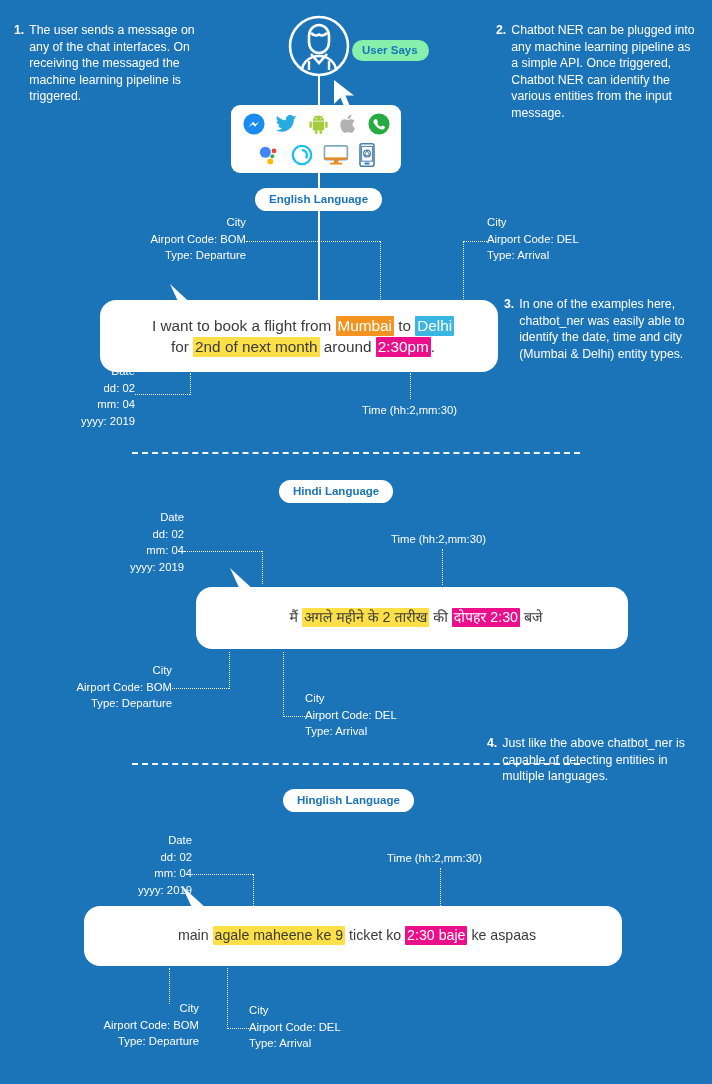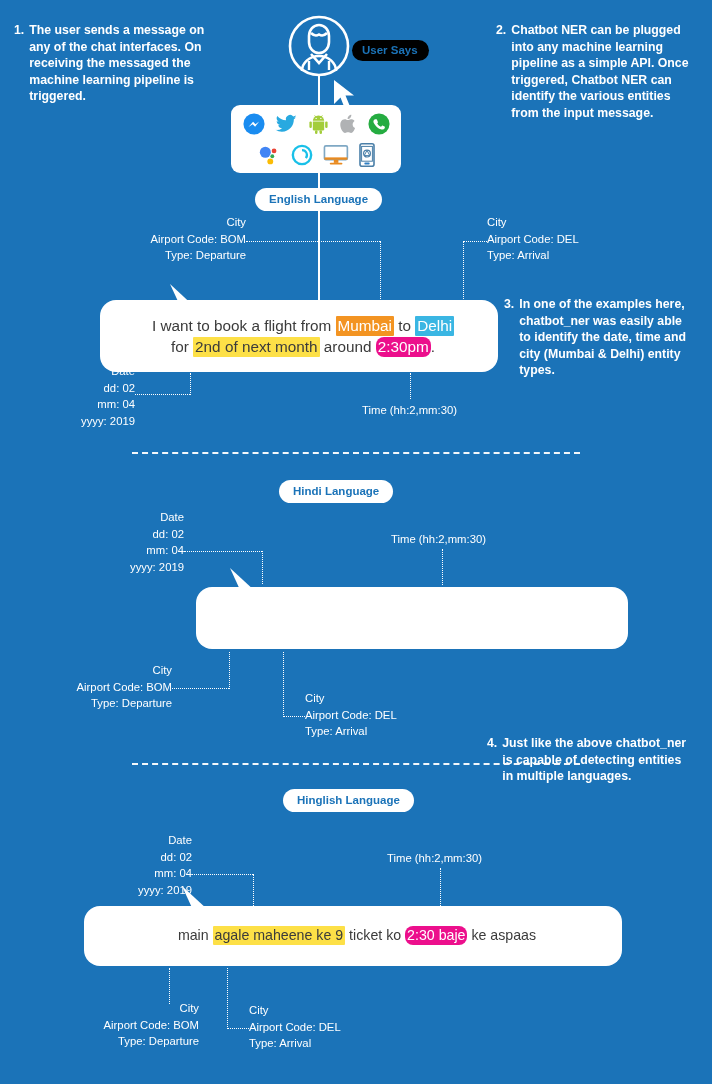--- a/index.html
+++ b/index.html
@@ -29,32 +29,32 @@
     font-size: 12.3px;
     line-height: 16.6px;
     display: flex;
   }
   .note .num {
     font-weight: bold;
     color: #ffffff;
     margin-right: 5px;
     flex: 0 0 auto;
   }
-  .note .body { flex: 1 1 auto; font-weight: bold; }
+  .note .body { flex: 1 1 auto; }
 
   
   .avatar-wrap {
     position: absolute;
     left: 287px; top: 14px;
     width: 64px; height: 64px;
   }
   .user-says {
     position: absolute;
     left: 352px; top: 40px;
-    background: #000000;
+    background: #86efac;
     color: #1b73b8;
     font-weight: bold;
     font-size: 11.5px;
     border-radius: 11px;
     padding: 4px 11px 5px 10px;
     white-space: nowrap;
   }
 
   
   .spine {
@@ -115,21 +115,21 @@
     line-height: 1.38;
   }
   .bubble-en { left: 100px; top: 300px; width: 398px; height: 72px; font-size: 15.3px; }
   .bubble-hi { left: 196px; top: 587px; width: 432px; height: 62px; font-size: 14.2px; }
   .bubble-hg { left: 84px; top: 906px; width: 538px; height: 60px; font-size: 14.2px; }
 
   .hl { padding: 1px 2px 2px 2px; border-radius: 1px; }
   .hl-city-dep { background: #f39422; color: #ffffff; }
   .hl-city-arr { background: #3ab6e3; color: #ffffff; }
   .hl-date     { background: #fde047; color: #3b3b3b; }
-  .hl-time     { background: #ec0f8c; color: #ffffff; border-radius: 8px; }
+  .hl-time     { background: #ec0f8c; color: #ffffff; }
 
   
   .anno {
     position: absolute;
     color: #ffffff;
     font-size: 11.3px;
     line-height: 16.5px;
     white-space: nowrap;
   }
   .anno.r { text-align: right; }
@@ -330,20 +330,21 @@
     <div>mm: 04</div>
     <div>yyyy: 2019</div>
   </div>
   <div class="dot-h" style="left:184px; top:551px; width:78px;"></div>
   <div class="dot-v" style="left:262px; top:551px; height:33px;"></div>
 
   <div class="anno l" style="left:391px; top:531px;">Time (hh:2,mm:30)</div>
   <div class="dot-v" style="left:442px; top:549px; height:36px;"></div>
 
   <div class="bubble bubble-hi">
+    <div class="line"><span>मैं </span><span class="hl hl-date">अगले महीने के 2 तारीख</span><span> की  </span><span class="hl hl-time">दोपहर 2:30</span><span> बजे</span></div>
   </div>
   <div class="abs" style="left:228px; top:566px;">
     <svg width="32" height="28" viewBox="0 0 32 28">
         <path d="M2 2 L28 26 L13 26 Z" fill="#ffffff"></path>
       </svg>
   </div>
 
   <div class="anno r" style="left:0px; top:662px; width:172px;">
     <div class="c">City</div>
     <div>Airport Code: BOM</div>

